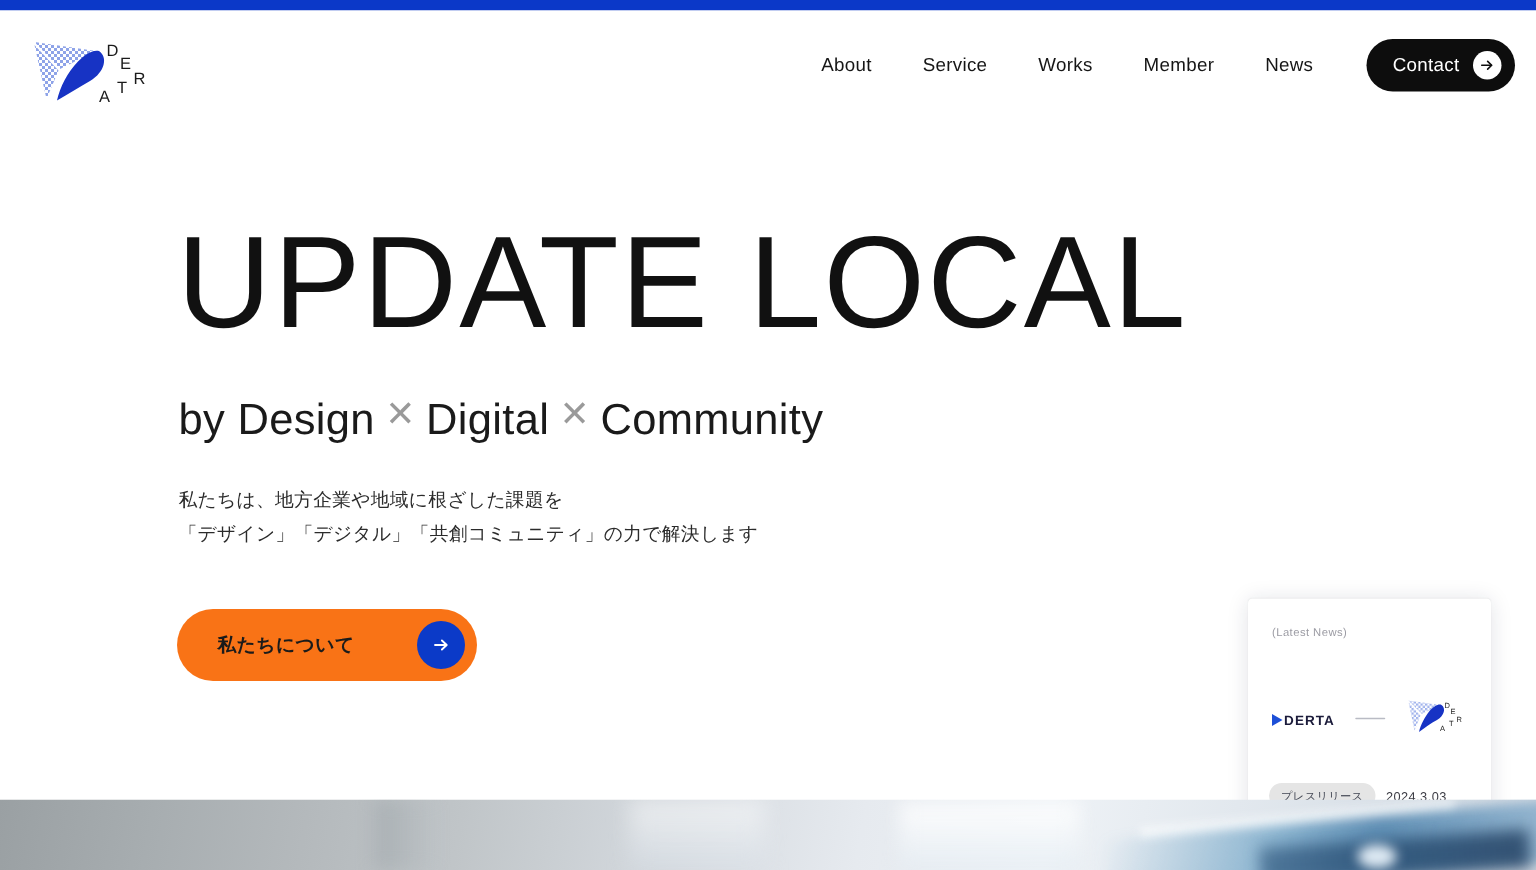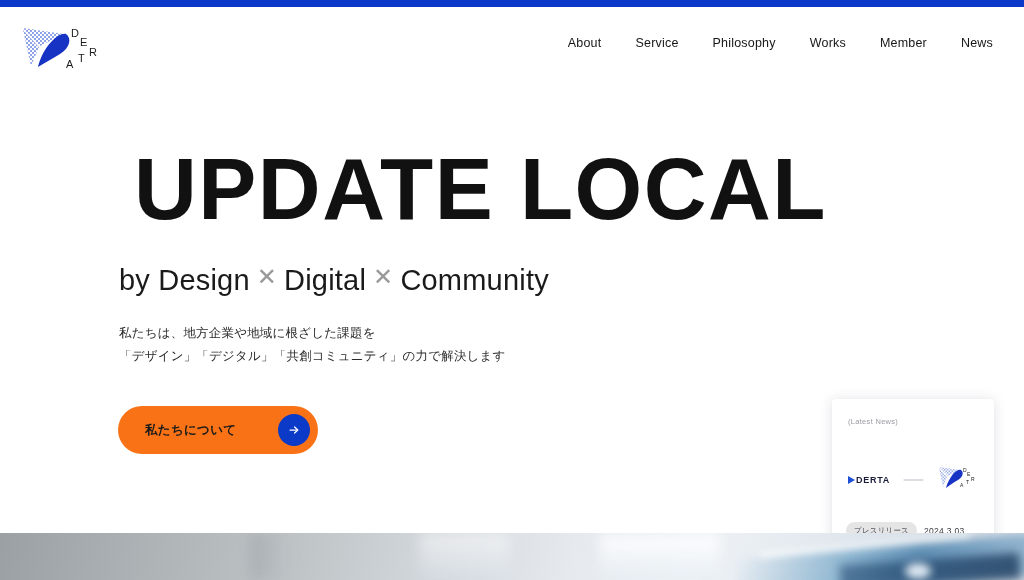--- a/index.html
+++ b/index.html
@@ -48,24 +48,23 @@
     width:19px; height:19px; border-radius:50%; background:#fff;
     display:flex; align-items:center; justify-content:center; flex:0 0 auto;
   }
 
   
   .hero { position:absolute; left:0; top:79px; width:1024px; height:454px; }
 
   .hero-title {
     position:absolute; left:118px; top:66px;
     font-size:87px; line-height:1;
-    font-weight:700; letter-spacing:1.5px;
+    font-weight:400; letter-spacing:1.5px;
     color:#111; white-space:nowrap;
     font-family:"Liberation Sans", "DejaVu Sans", sans-serif;
-    margin-left:16px;
   }
   .hero-sub {
     position:absolute; left:119px; top:184px;
     font-size:29px; line-height:1.2; font-weight:400;
     color:#1a1a1a; letter-spacing:.2px; white-space:nowrap;
     display:flex; align-items:flex-start; gap:7px;
   }
   .hero-sub .x { color:#9a9a9a; font-size:24px; font-weight:300; }
 
   .hero-desc {
@@ -210,25 +209,33 @@
         <text x="60" y="26" font-family="Liberation Sans, sans-serif" font-size="11" fill="#1b1b1b">E</text>
         <text x="69" y="36" font-family="Liberation Sans, sans-serif" font-size="11" fill="#1b1b1b">R</text>
         <text x="58" y="42" font-family="Liberation Sans, sans-serif" font-size="11" fill="#1b1b1b">T</text>
         <text x="46" y="48" font-family="Liberation Sans, sans-serif" font-size="11" fill="#1b1b1b">A</text>
       </svg>
     </div>
 
     <nav class="nav">
       <a class="nav-item">About</a>
       <a class="nav-item">Service</a>
-      <a class="nav-item">Philosophy</a>
       <a class="nav-item">Works</a>
       <a class="nav-item">Member</a>
       <a class="nav-item">News</a>
 
+      <div class="contact-btn">
+        <span class="label">Contact</span>
+        <span class="contact-circle">
+          <svg width="11" height="11" viewBox="0 0 12 12">
+            <path d="M2 6 H9" stroke="#0d0d0d" stroke-width="1.2" stroke-linecap="round"></path>
+            <path d="M6.3 3.2 L9.2 6 L6.3 8.8" fill="none" stroke="#0d0d0d" stroke-width="1.2" stroke-linecap="round" stroke-linejoin="round"></path>
+          </svg>
+        </span>
+      </div>
     </nav>
   </header>
 
   <section class="hero">
 
     <h1 class="hero-title">UPDATE LOCAL</h1>
 
     <div class="hero-sub">
       <span>by Design</span>
       <span class="x">✕</span>

